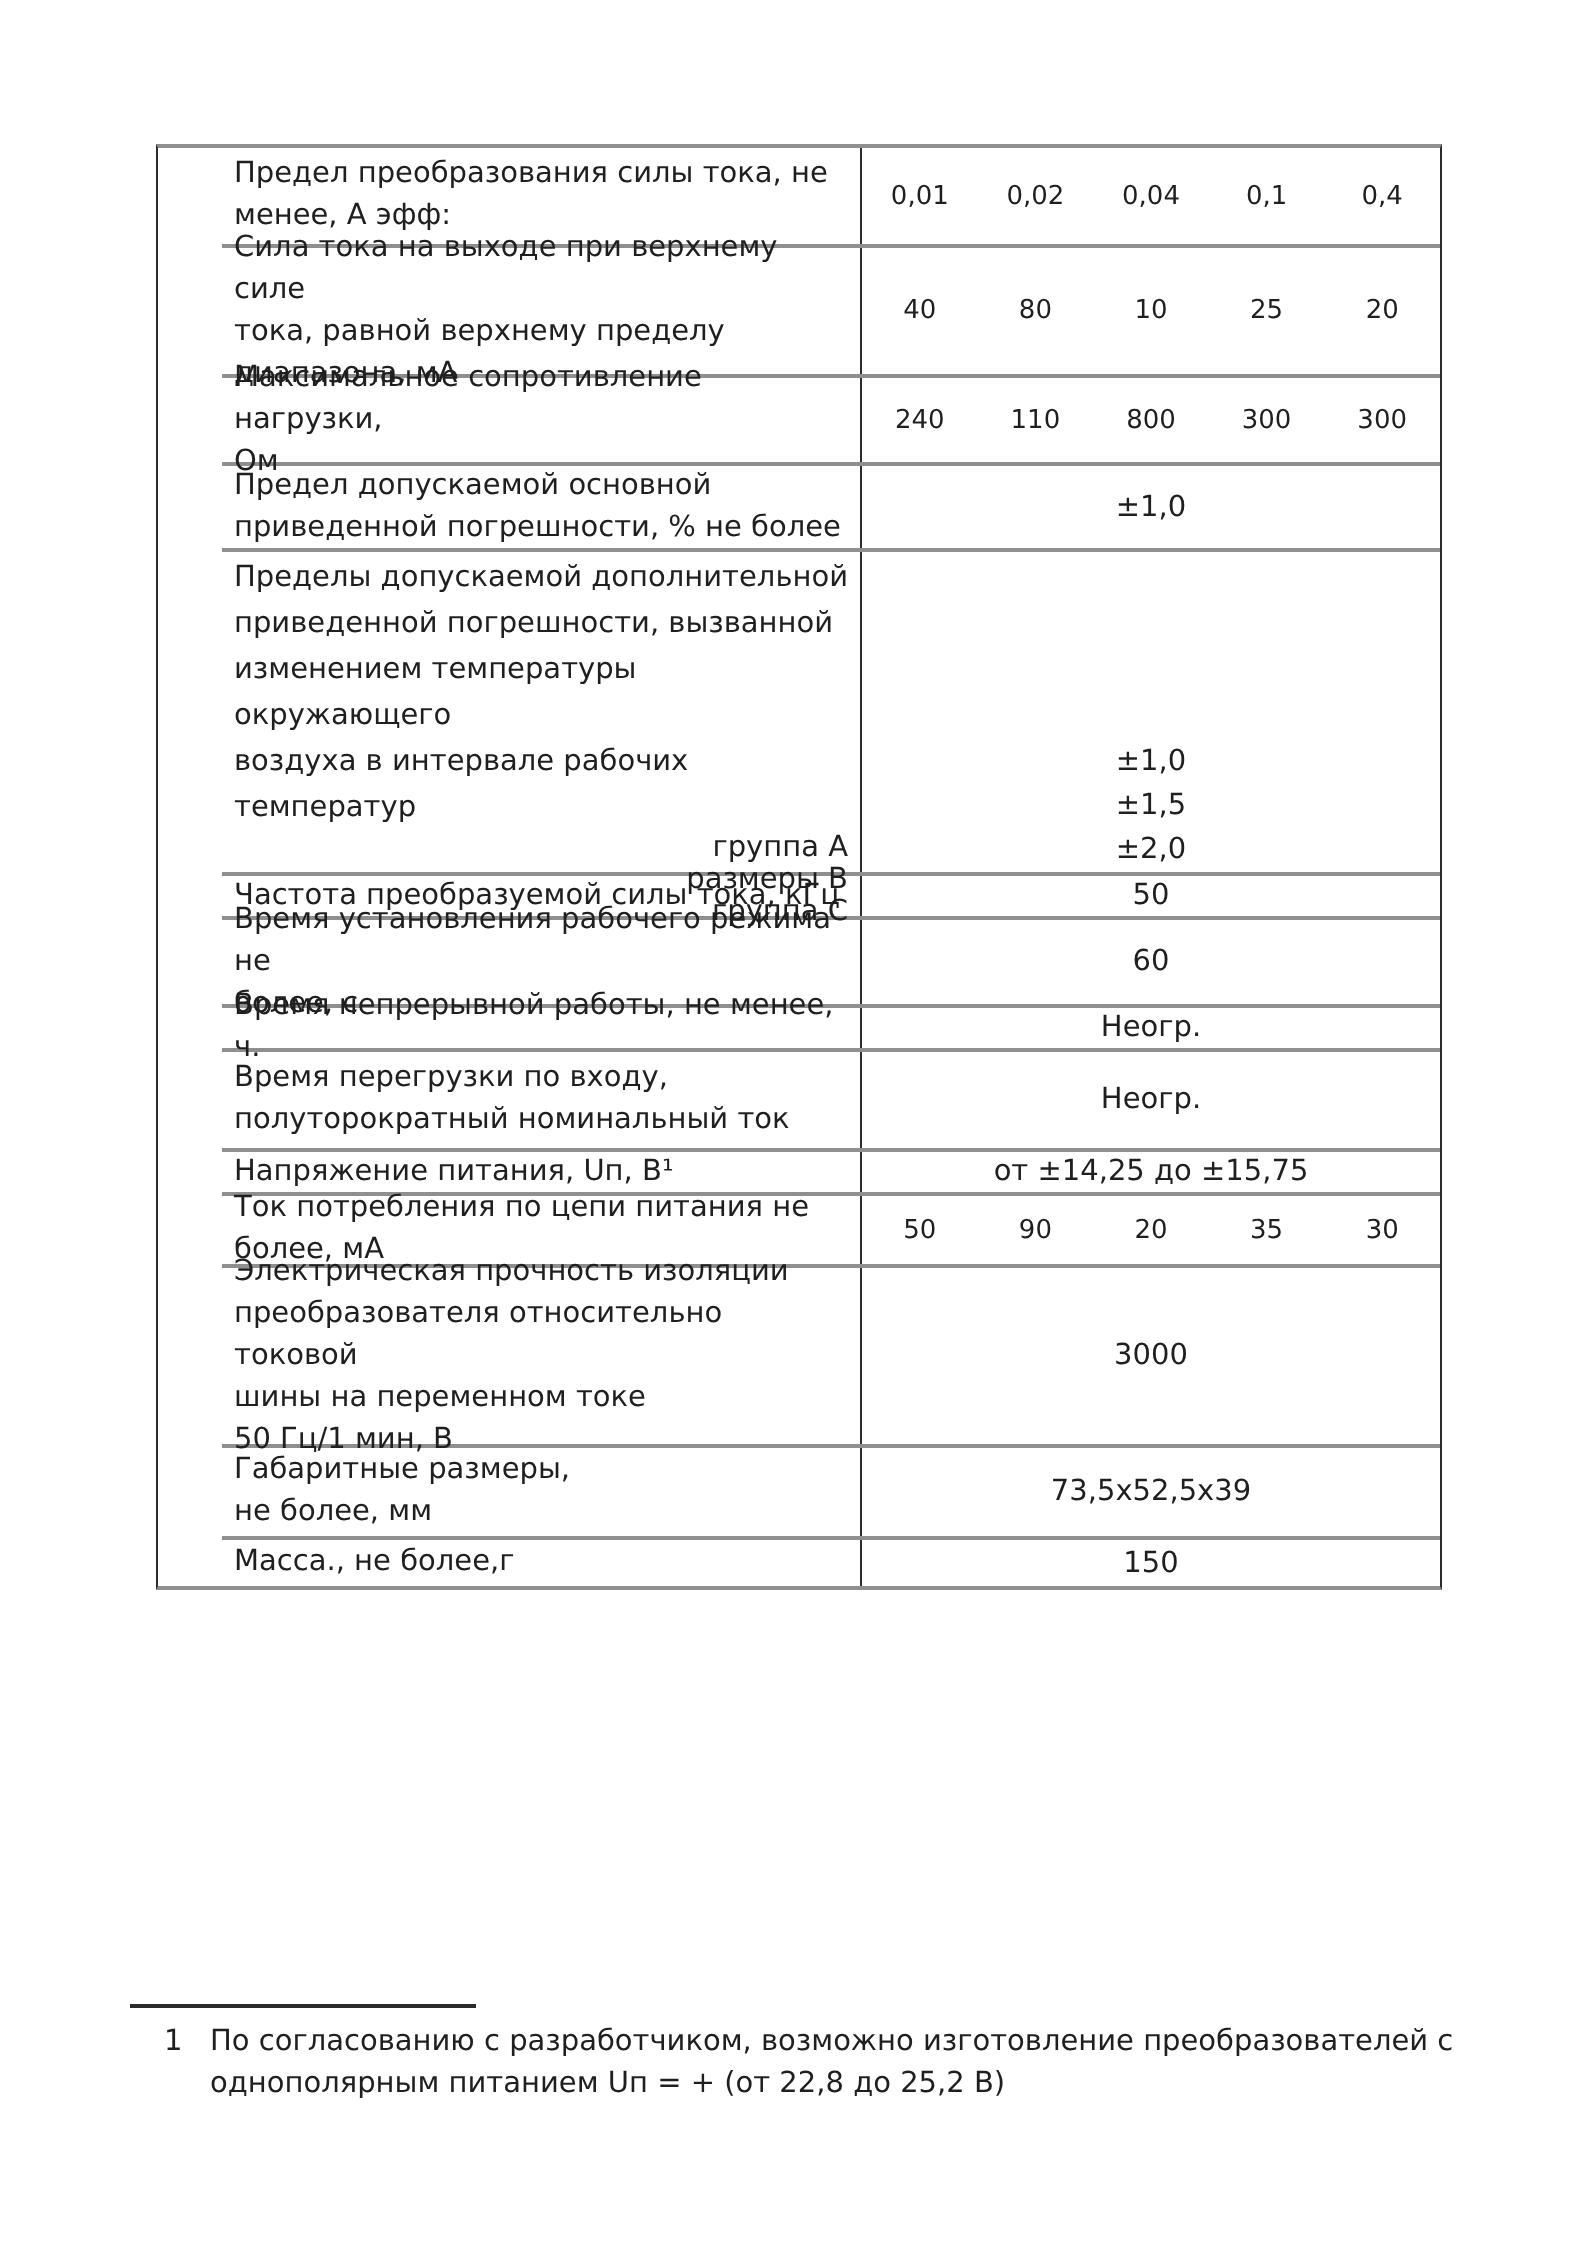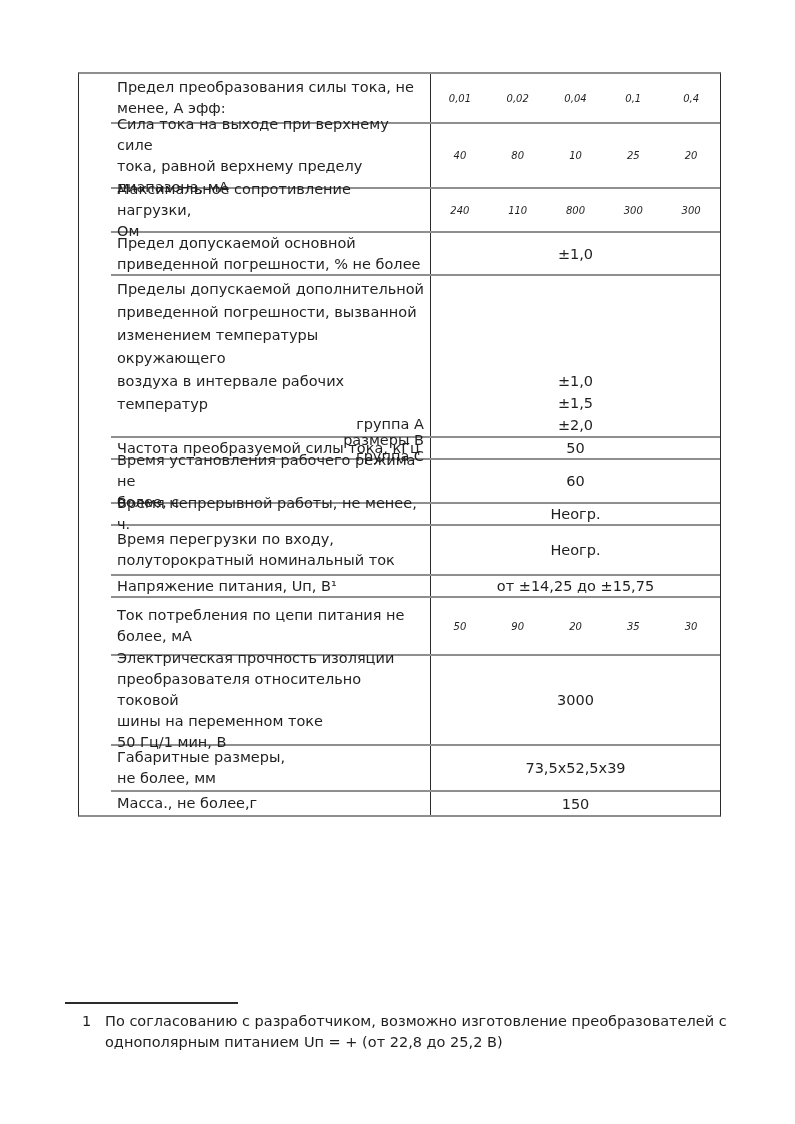--- a/index.html
+++ b/index.html
@@ -46,22 +46,21 @@
   }
   .vals {
     flex: 1;
     display: flex;
   }
   .vcol {
     flex: 1;
     display: flex;
     align-items: center;
     justify-content: center;
-    font-size: 10px;
-    font-style: italic;
+    font-size: 13px;
   }
   .vsingle {
     flex: 1;
     display: flex;
     align-items: center;
     justify-content: center;
     font-size: 14.5px;
   }
   .lbl-group {
     width: 320px;
@@ -203,21 +202,21 @@
     <div class="lbl">Время перегрузки по входу,
 полуторократный номинальный ток</div>
     <div class="vsingle">Неогр.</div>
   </div>
 
   <div class="row" style="height:22px">
     <div class="lbl">Напряжение питания, Uп, В¹</div>
     <div class="vsingle">от ±14,25 до ±15,75</div>
   </div>
 
-  <div class="row" style="height:58px">
+  <div class="row" style="height:36px">
     <div class="lbl">Ток потребления по цепи питания не
 более, мА</div>
     <div class="vals">
       <div class="vcol">50</div>
       <div class="vcol">90</div>
       <div class="vcol">20</div>
       <div class="vcol">35</div>
       <div class="vcol">30</div>
     </div>
   </div>

